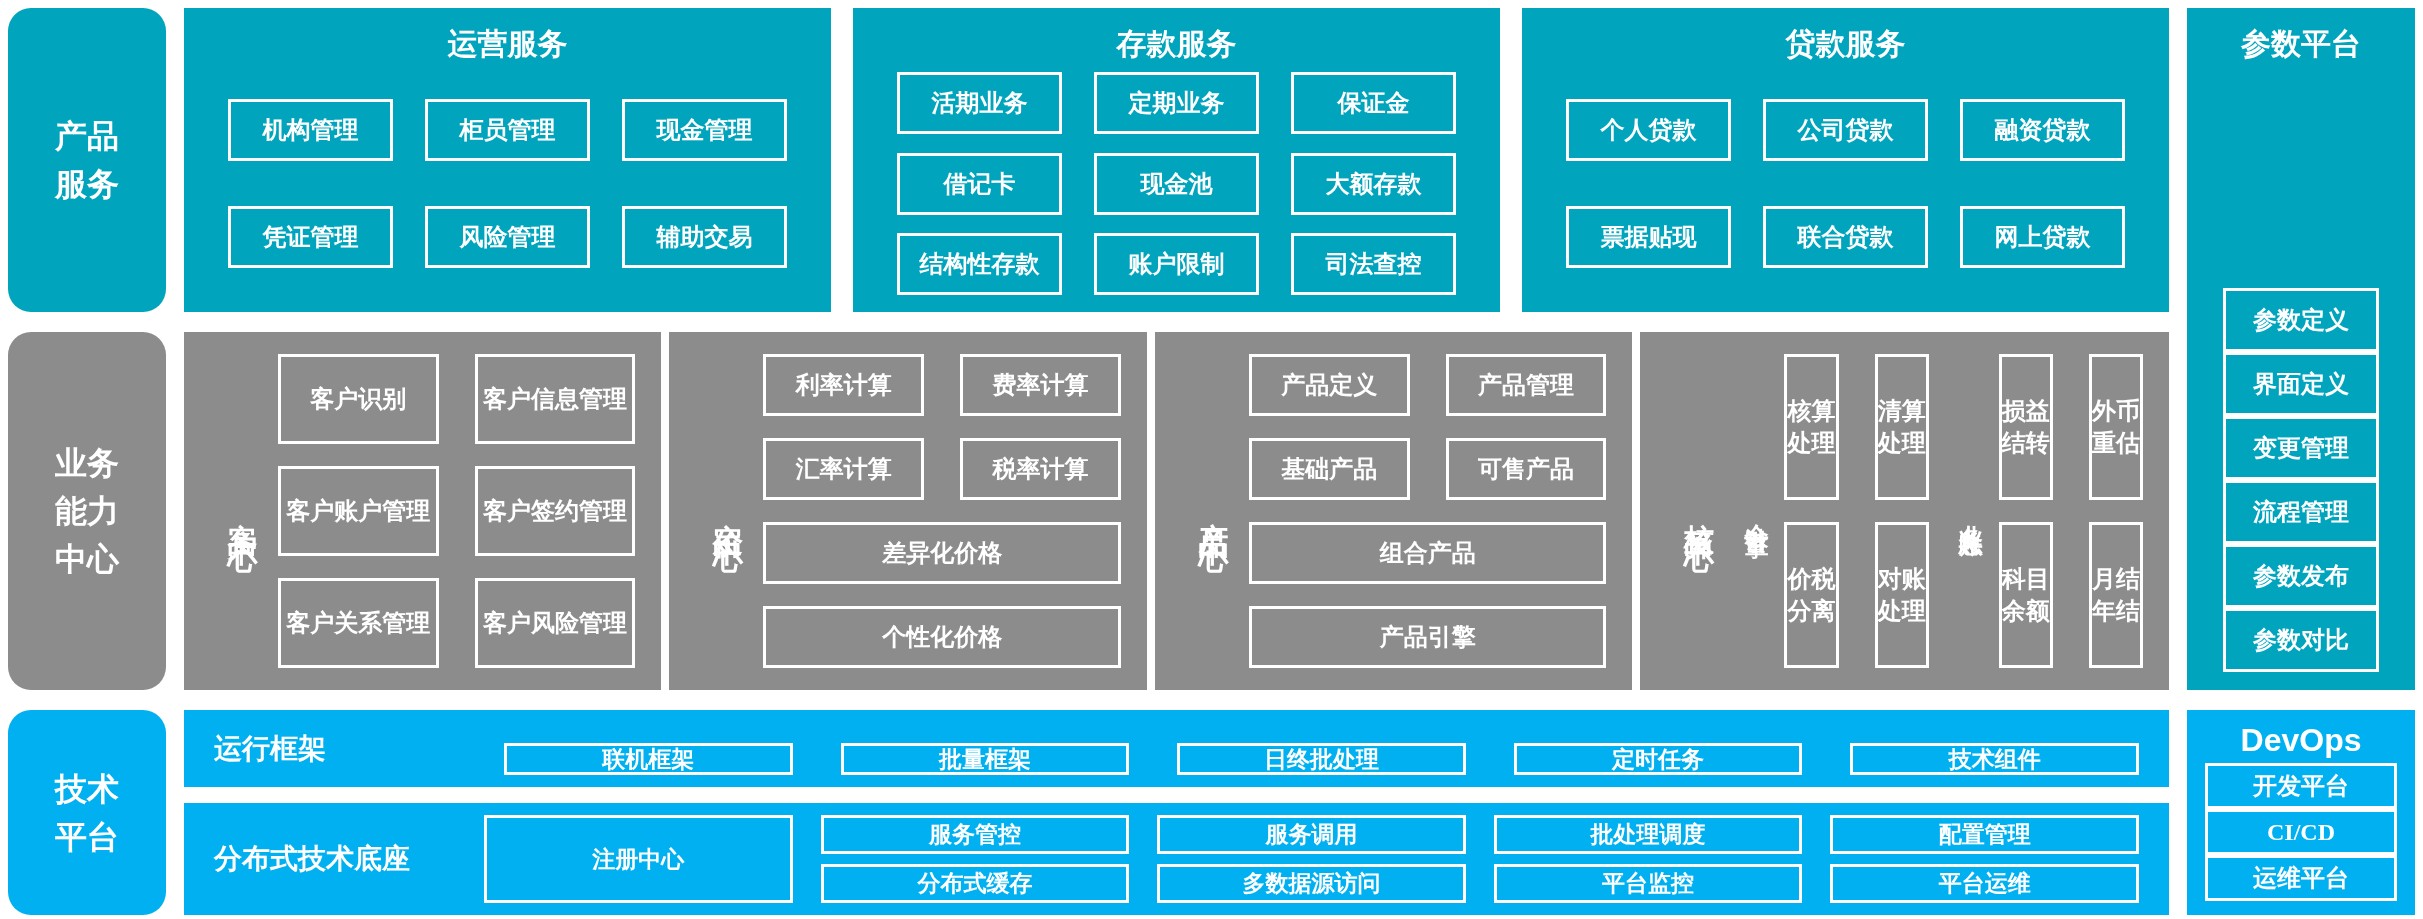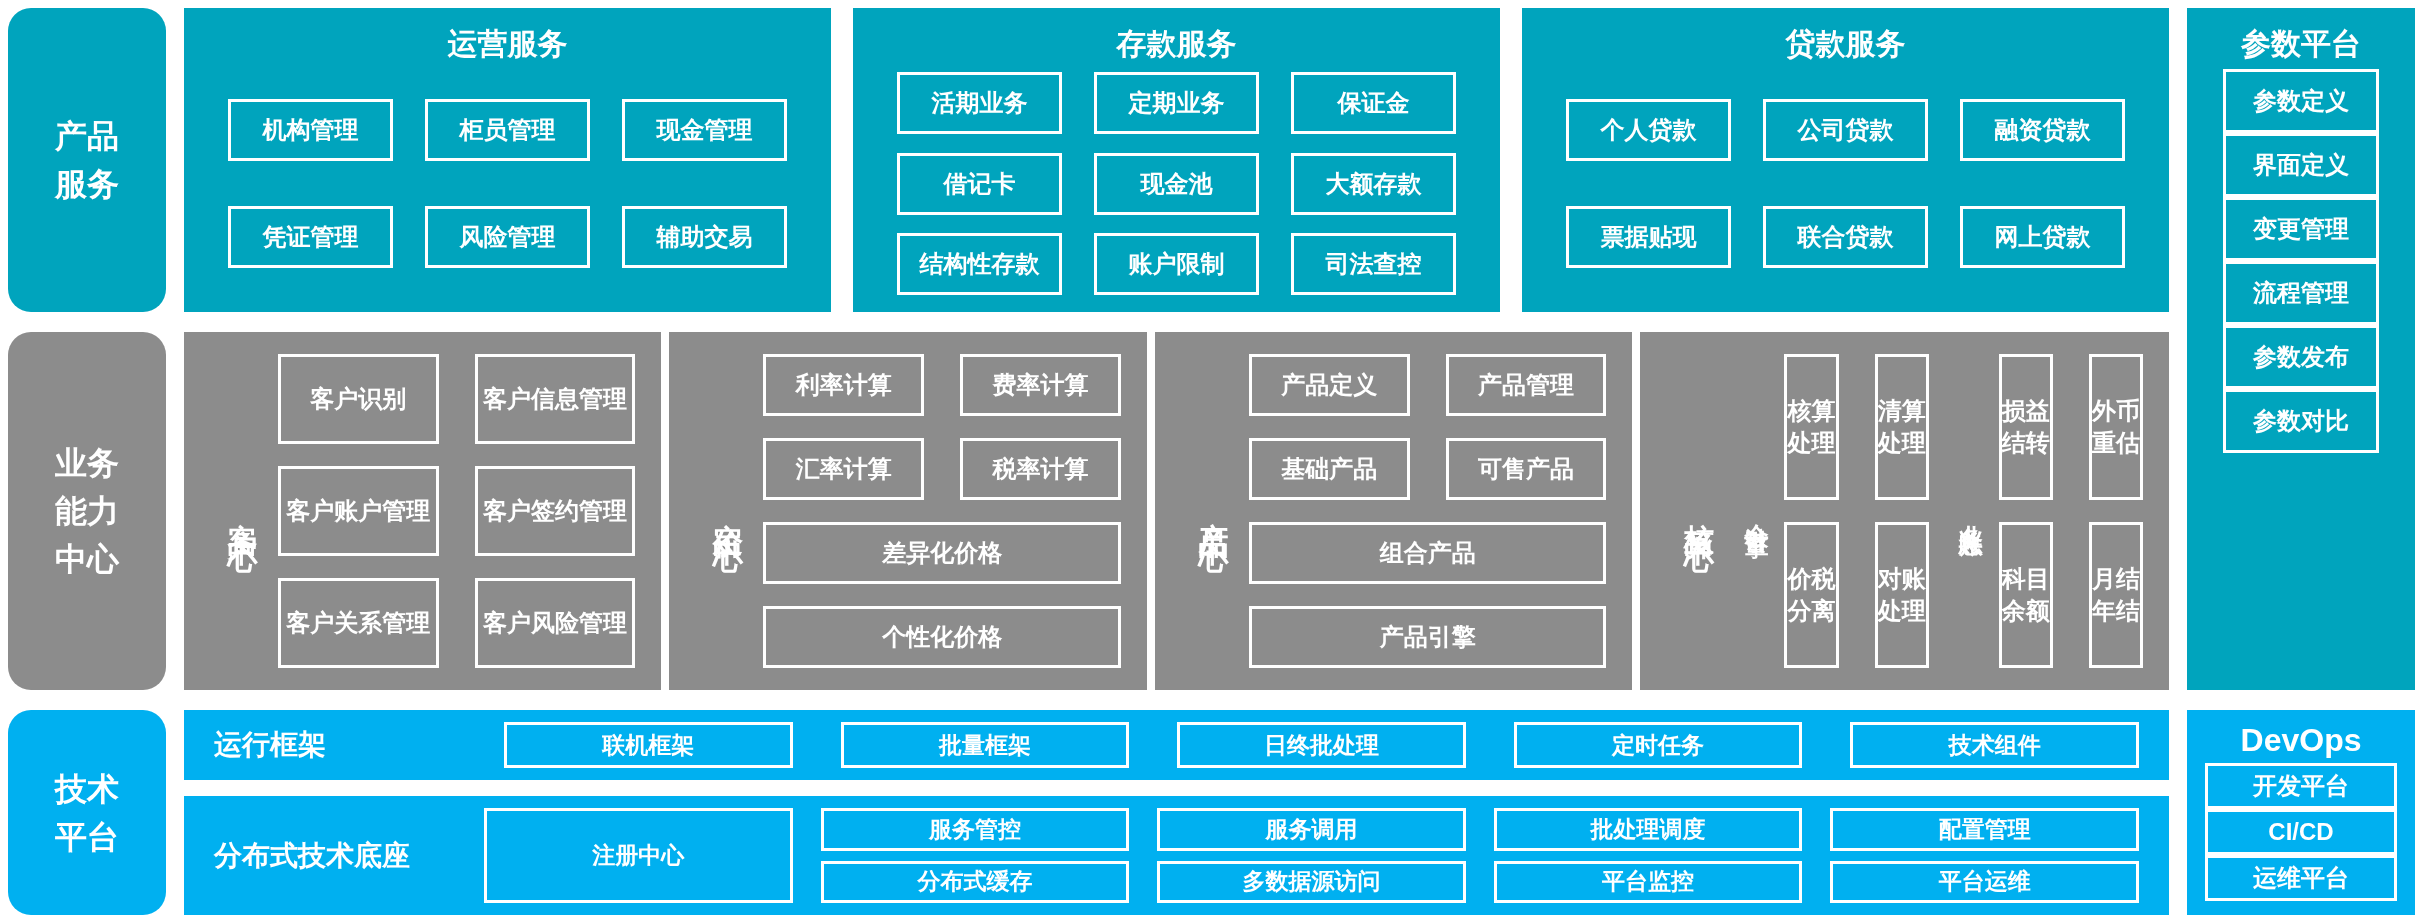--- a/index.html
+++ b/index.html
@@ -60,22 +60,22 @@
     writing-mode:vertical-lr;text-orientation:upright;
     color:#fff;font-weight:bold;font-size:30px;
     display:flex;align-items:center;justify-content:center;
     width:64px;letter-spacing:6px;flex:none;
   }
   .vlabel.small{font-size:24px;width:44px;letter-spacing:3px;}
   .mid-panel{padding:22px 26px;gap:4px;}
   .acct-groups{flex:1;display:flex;flex-direction:row;gap:20px;min-width:0;}
   .acct-group{display:flex;flex:1;gap:6px;min-width:0;}
   .vstack{
-    display:flex;flex-direction:column;justify-content:flex-start;
-    flex:1;padding:4px 36px 18px 36px;
+    display:flex;flex-direction:column;justify-content:flex-end;
+    flex:1;padding:4px 36px 18px 36px;font-family:Liberation Serif, serif;
   }
   .vstack .cell{height:64px;flex:none;}
   .devops .vstack{padding:4px 18px 14px 18px;}
   .devops .vstack .cell{height:46px;}
   .devops .panel-title{padding-top:12px;font-size:32px;}
 
   .band{
     display:grid;
     grid-template-columns:250px repeat(5,1fr);
     column-gap:28px;row-gap:10px;
@@ -83,21 +83,21 @@
     padding:12px 30px 12px 22px;
     box-sizing:border-box;
   }
   .band1{flex:0 0 70px;align-items:center;gap:48px;}
   .band2{flex:1;}
   .band-label{
     color:#fff;font-weight:bold;font-size:28px;
     display:flex;align-items:center;padding-left:8px;
   }
   .band .cell{font-size:23px;}
-  .band1 .cell{height:46px;}
+  .band1 .cell{height:32px;margin-top:21px;}
   .rowspan2{grid-row:1/3;}
   .registry{grid-column:2;grid-row:1/3;}
 </style>
 </head>
 <body>
 
 <div class="page">
 
   <div class="side-label teal c1r1">产品
 服务</div>

